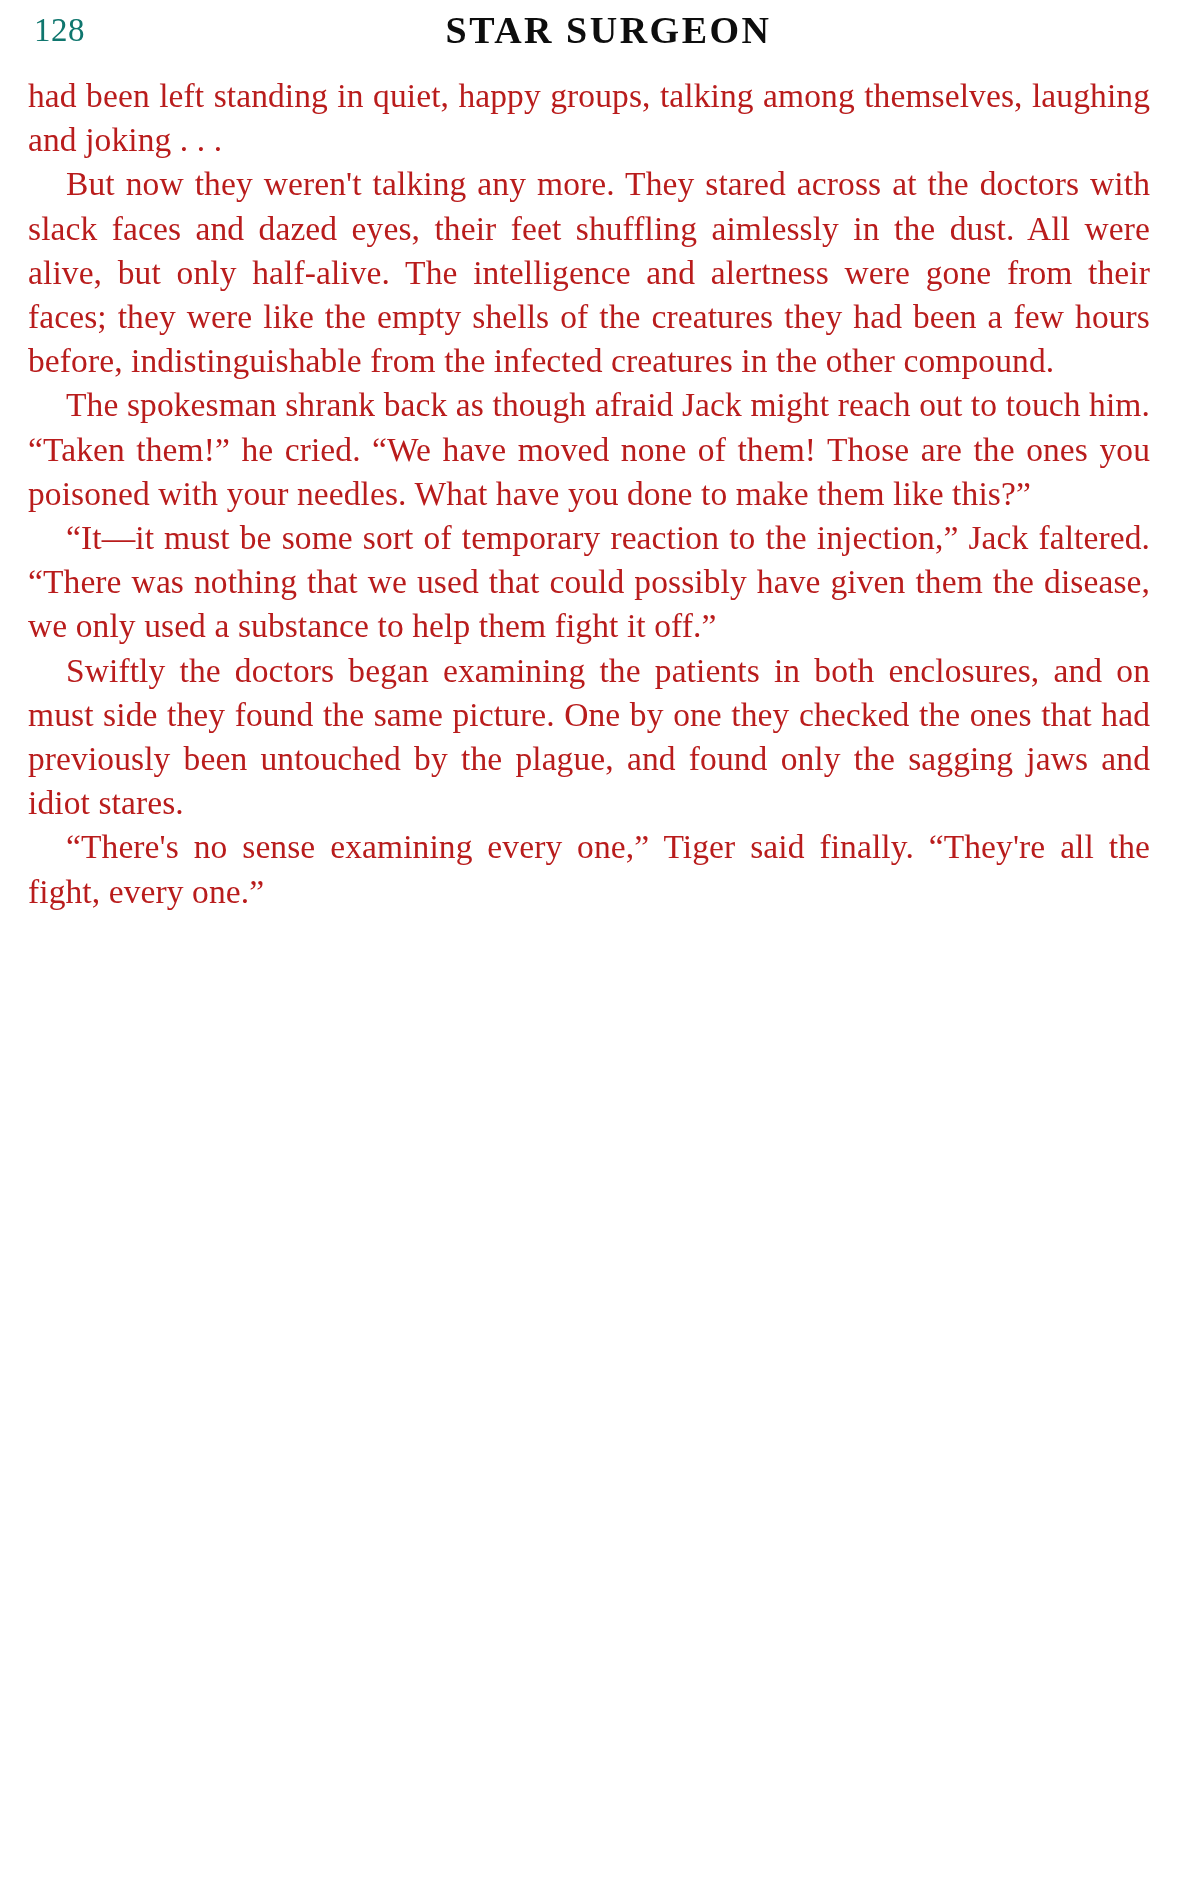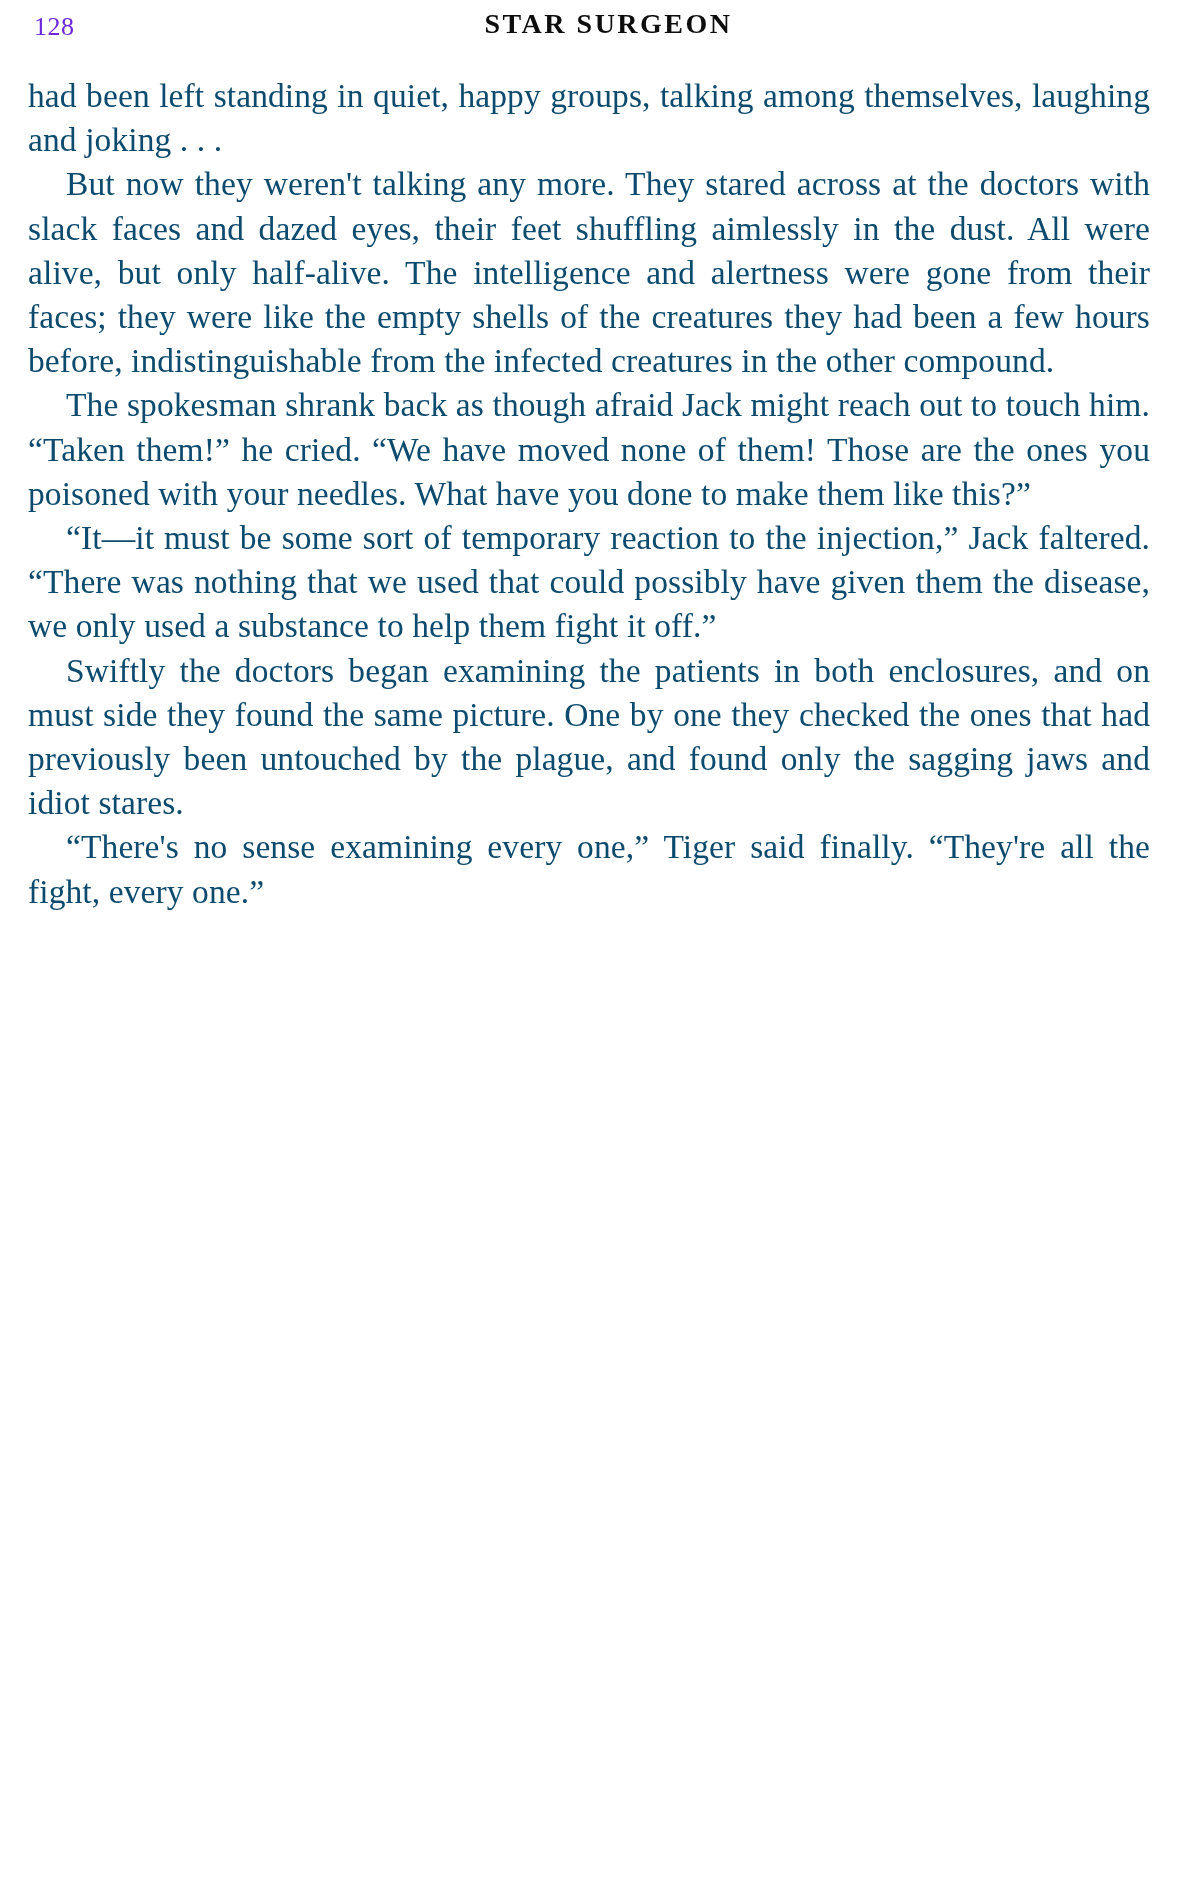--- a/index.html
+++ b/index.html
@@ -27,46 +27,46 @@
     position: absolute;
     left: 30px;
     top: 8px;
     width: 1117px;
     height: 46px;
   }
   .folio {
     position: absolute;
     left: 4px;
     top: 4px;
-    font-size: 26px;
+    font-size: 33px;
     letter-spacing: 0.5px;
-    color: #6d28d9;
+    color: #0f766e;
   }
   .running-title {
     position: absolute;
     left: 0;
     top: 0;
     width: 1117px;
     text-align: center;
-    font-size: 28px;
+    font-size: 38px;
     font-weight: bold;
     letter-spacing: 2.5px;
     color: #0d0d0d;
     padding-left: 40px;
     box-sizing: border-box;
   }
   .body-text {
     position: absolute;
     left: 28px;
     top: 74px;
     width: 1122px;
     font-size: 33.5px;
     line-height: 44.2px;
     text-align: justify;
-    color: #0c4a6e;
+    color: #b91c1c;
     letter-spacing: 0.1px;
   }
   .body-text p {
     margin: 0;
     text-indent: 0;
   }
   .body-text p.indent {
     text-indent: 38px;
   }
   

